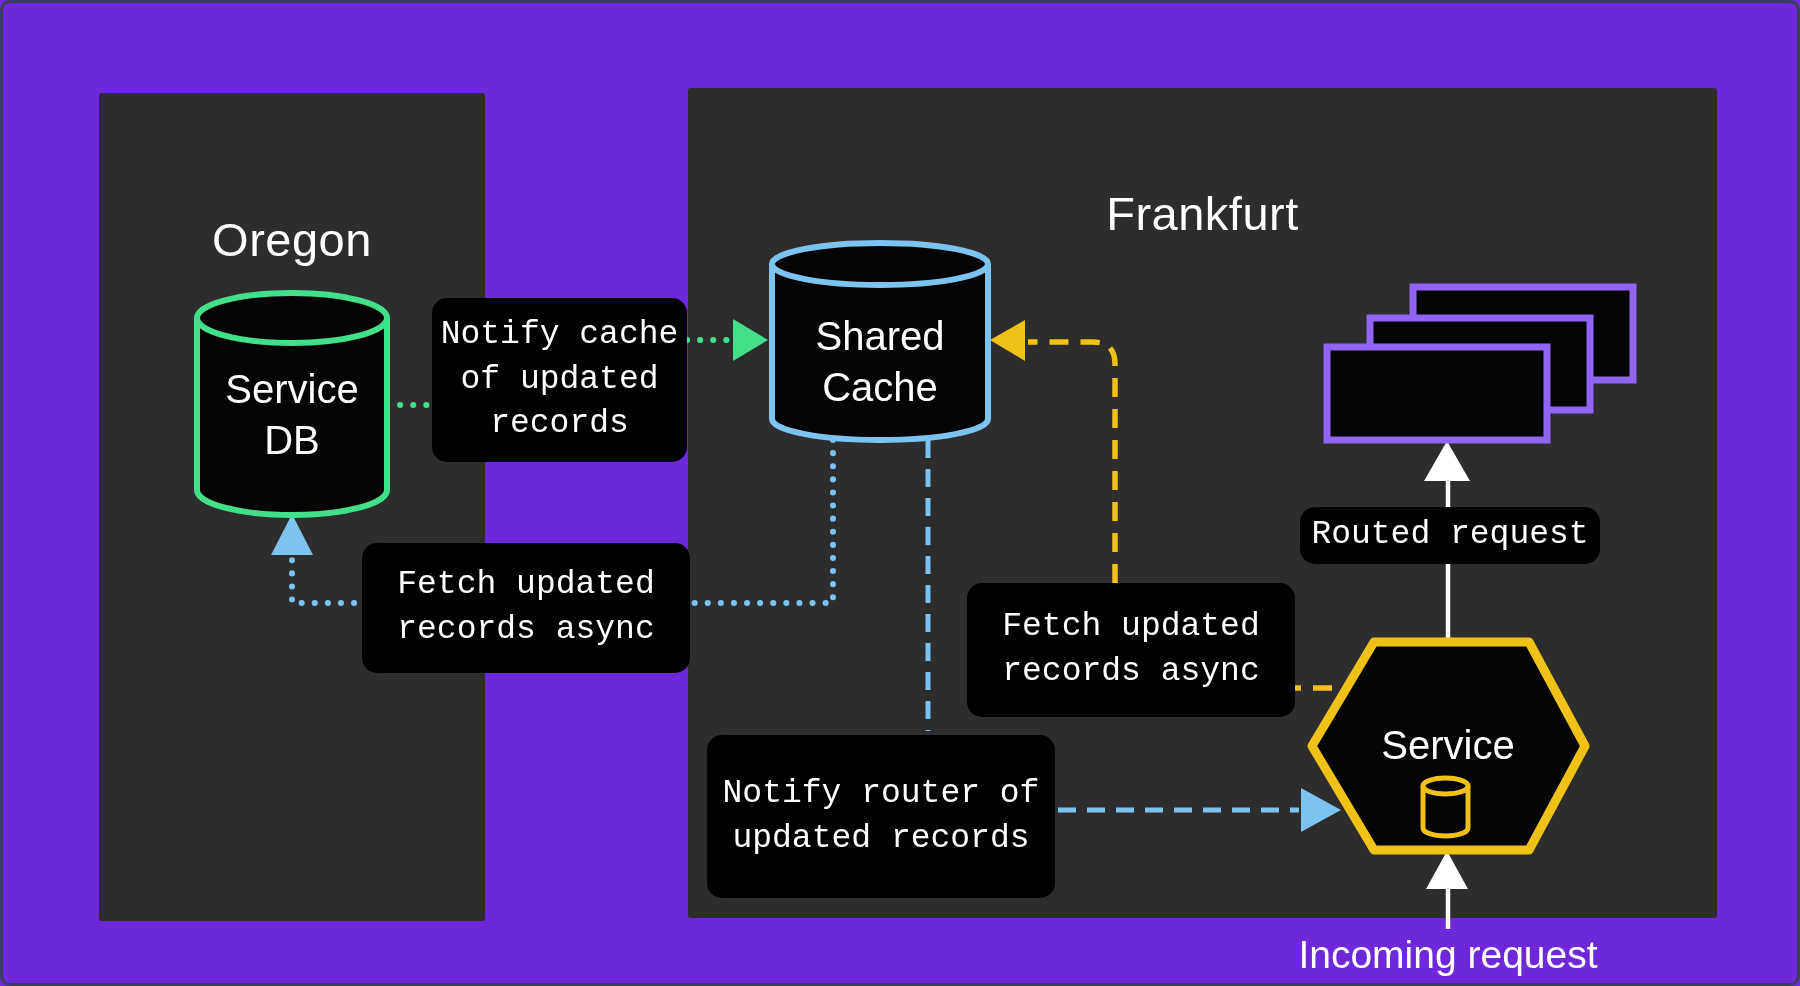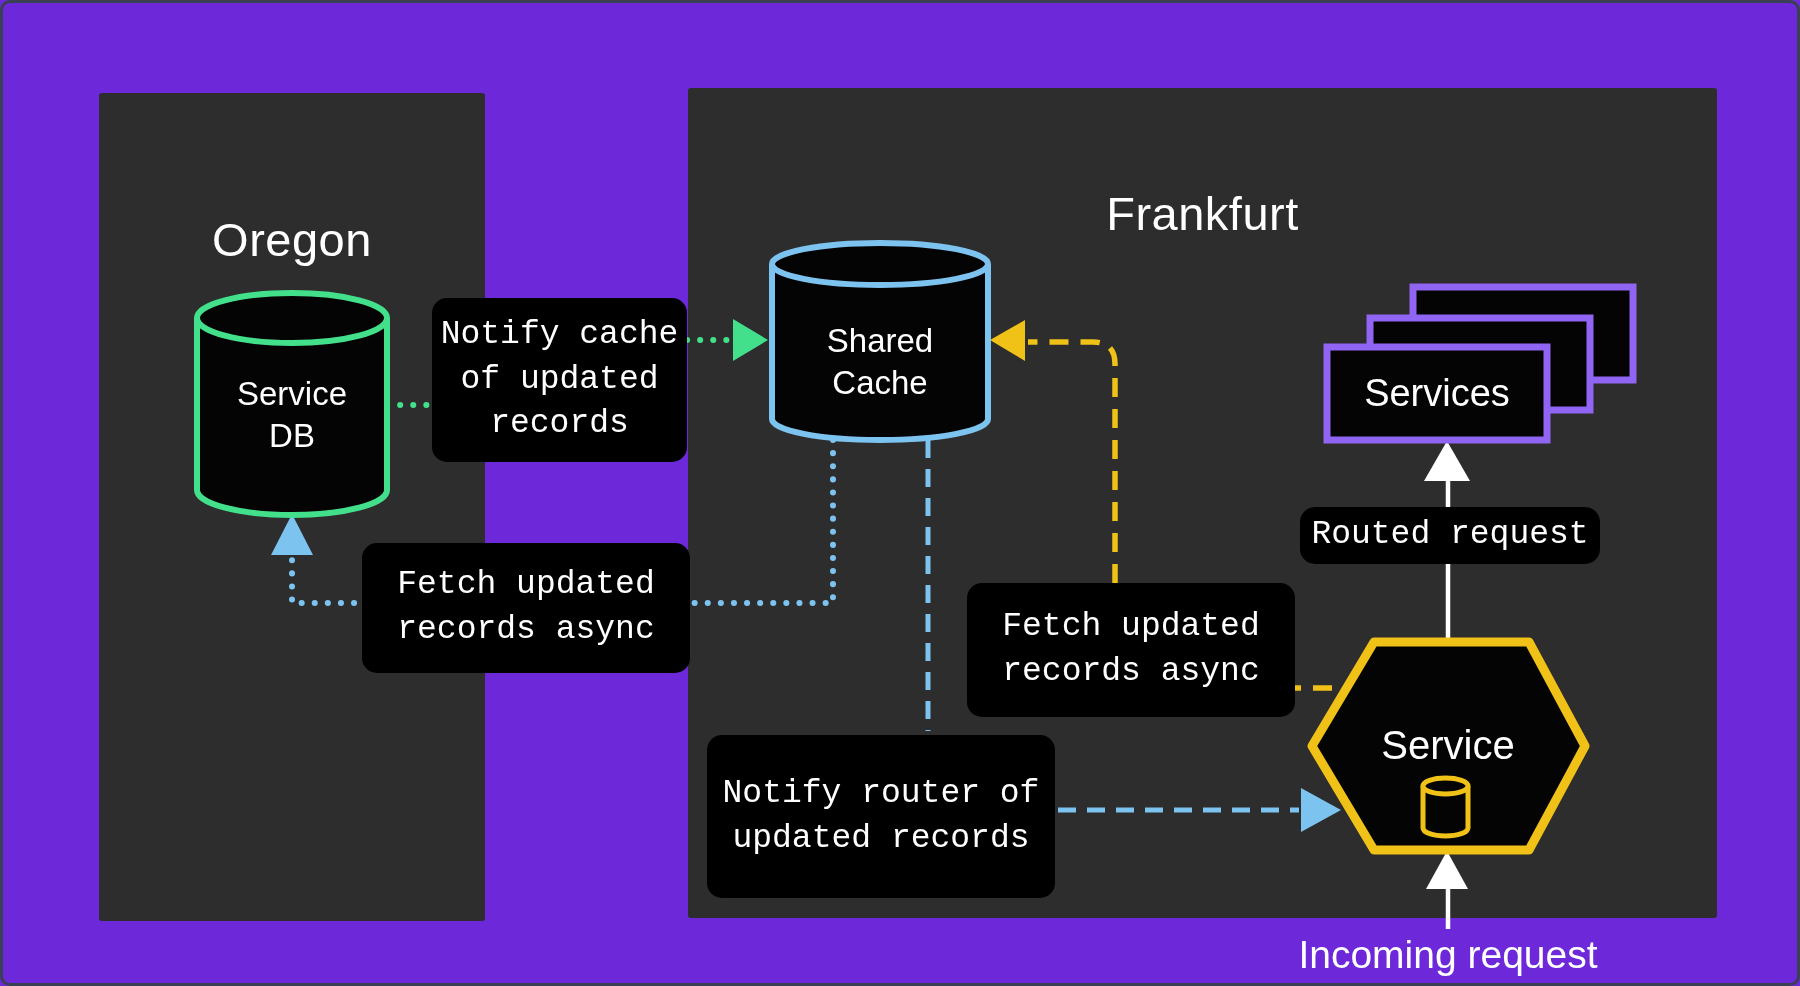--- a/index.html
+++ b/index.html
@@ -36,21 +36,21 @@
        text-align:center;font-size:33px;line-height:1.36;white-space:pre-line;font-family:Liberation Mono, monospace;}
   .lbl-plain{position:absolute;color:var(--text,#fff);display:flex;align-items:center;
        justify-content:center;text-align:right;white-space:pre-line;}
   .lbl-notify-cache{left:432px;top:298px;width:255px;height:164px;}
   .lbl-fetch-left{left:362px;top:543px;width:328px;height:130px;}
   .lbl-fetch-right{left:967px;top:583px;width:328px;height:134px;}
   .lbl-notify-router{left:707px;top:735px;width:348px;height:163px;}
   .lbl-routed{left:1300px;top:507px;width:300px;height:57px;}
   .lbl-incoming{left:1298px;top:932px;width:300px;height:46px;font-size:39px;}
   .node-text{position:absolute;color:var(--text,#fff);display:flex;align-items:center;
-       justify-content:center;text-align:center;font-size:33px;line-height:1.28;
+       justify-content:center;text-align:center;font-size:40px;line-height:1.28;
        white-space:pre-line;}
   .nt-servicedb{left:197px;top:330px;width:190px;height:170px;}
   .nt-sharedcache{left:772px;top:280px;width:216px;height:164px;}
   .nt-router{left:1348px;top:722px;width:200px;height:48px;font-size:40px;}
   .nt-services{left:1327px;top:347px;width:220px;height:93px;font-size:38px;}
 </style>
 </head>
 <body>
 
 <div class="scene">
@@ -117,21 +117,20 @@
   </svg>
 
   <div class="region-title title-oregon">Oregon</div>
   <div class="region-title title-frankfurt">Frankfurt</div>
 
   <div class="node-text nt-servicedb">Service
 DB</div>
   <div class="node-text nt-sharedcache">Shared
 Cache</div>
   <div class="node-text nt-router">Service</div>
-  <div class="node-text nt-services">Services</div>
 
   <div class="lbl lbl-notify-cache">Notify cache
 of updated
 records</div>
   <div class="lbl lbl-fetch-left">Fetch updated
 records async</div>
   <div class="lbl lbl-fetch-right">Fetch updated
 records async</div>
   <div class="lbl lbl-notify-router">Notify router of
 updated records</div>

